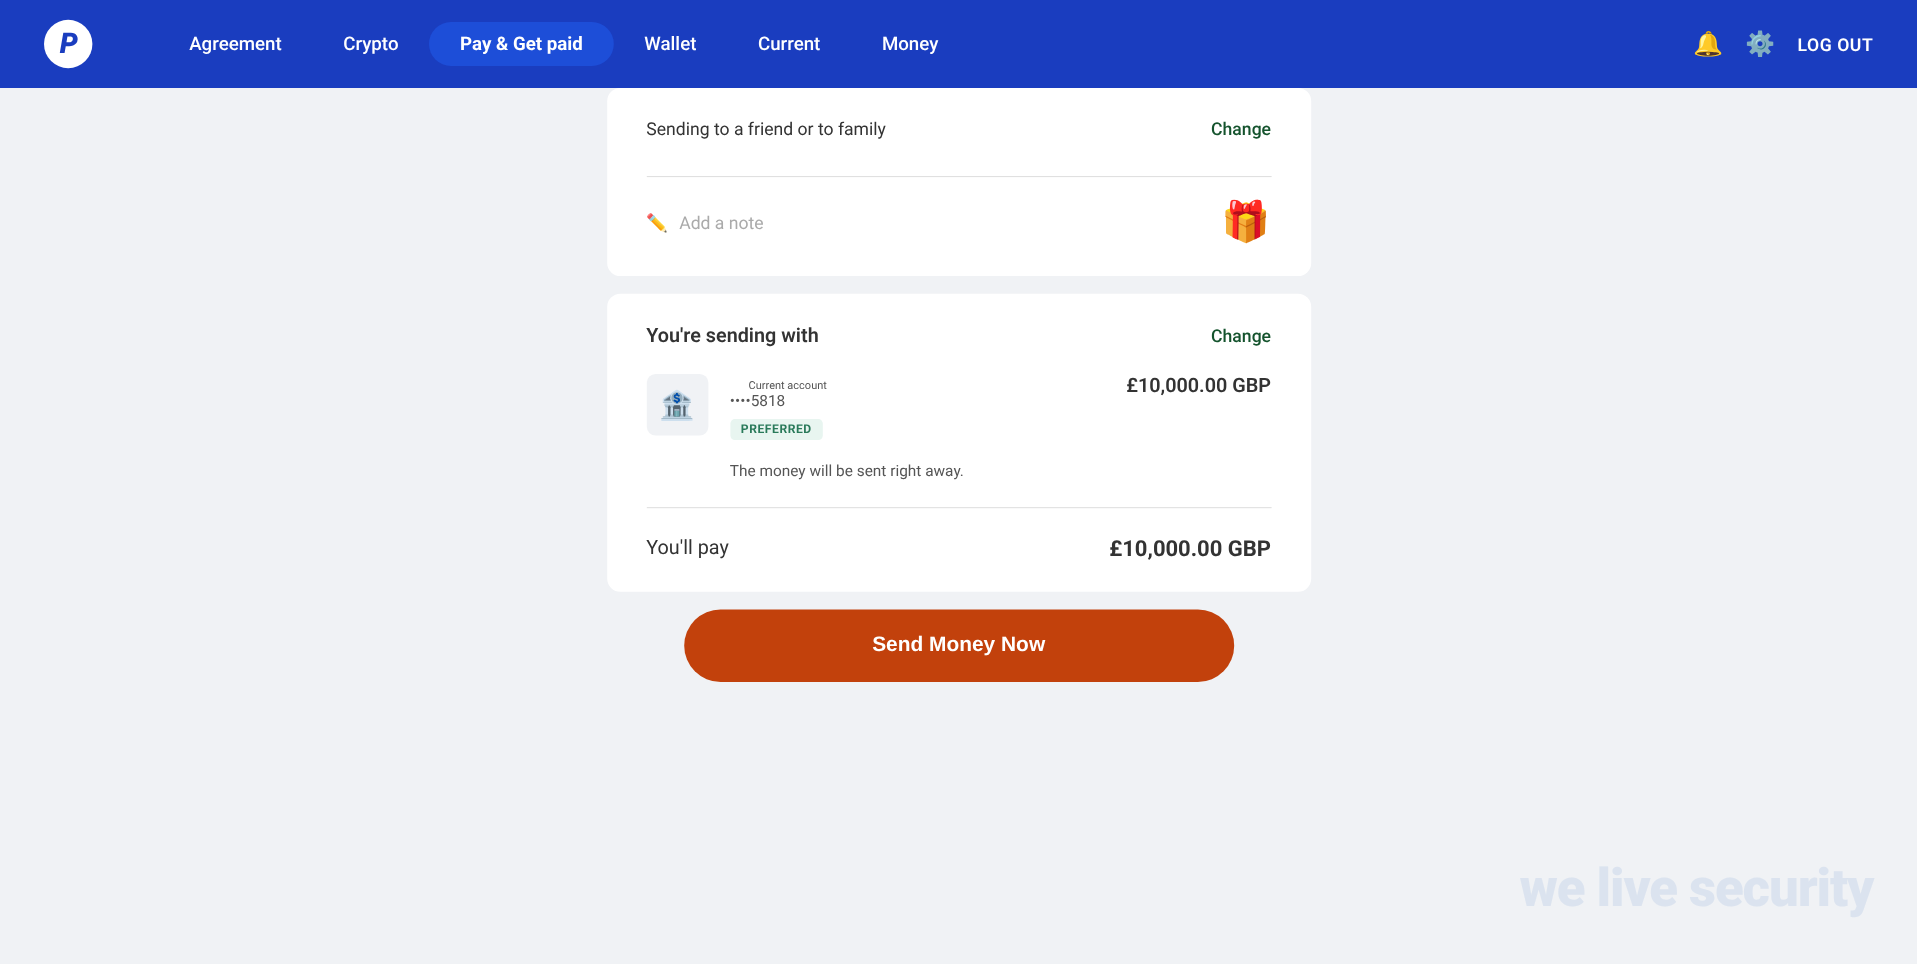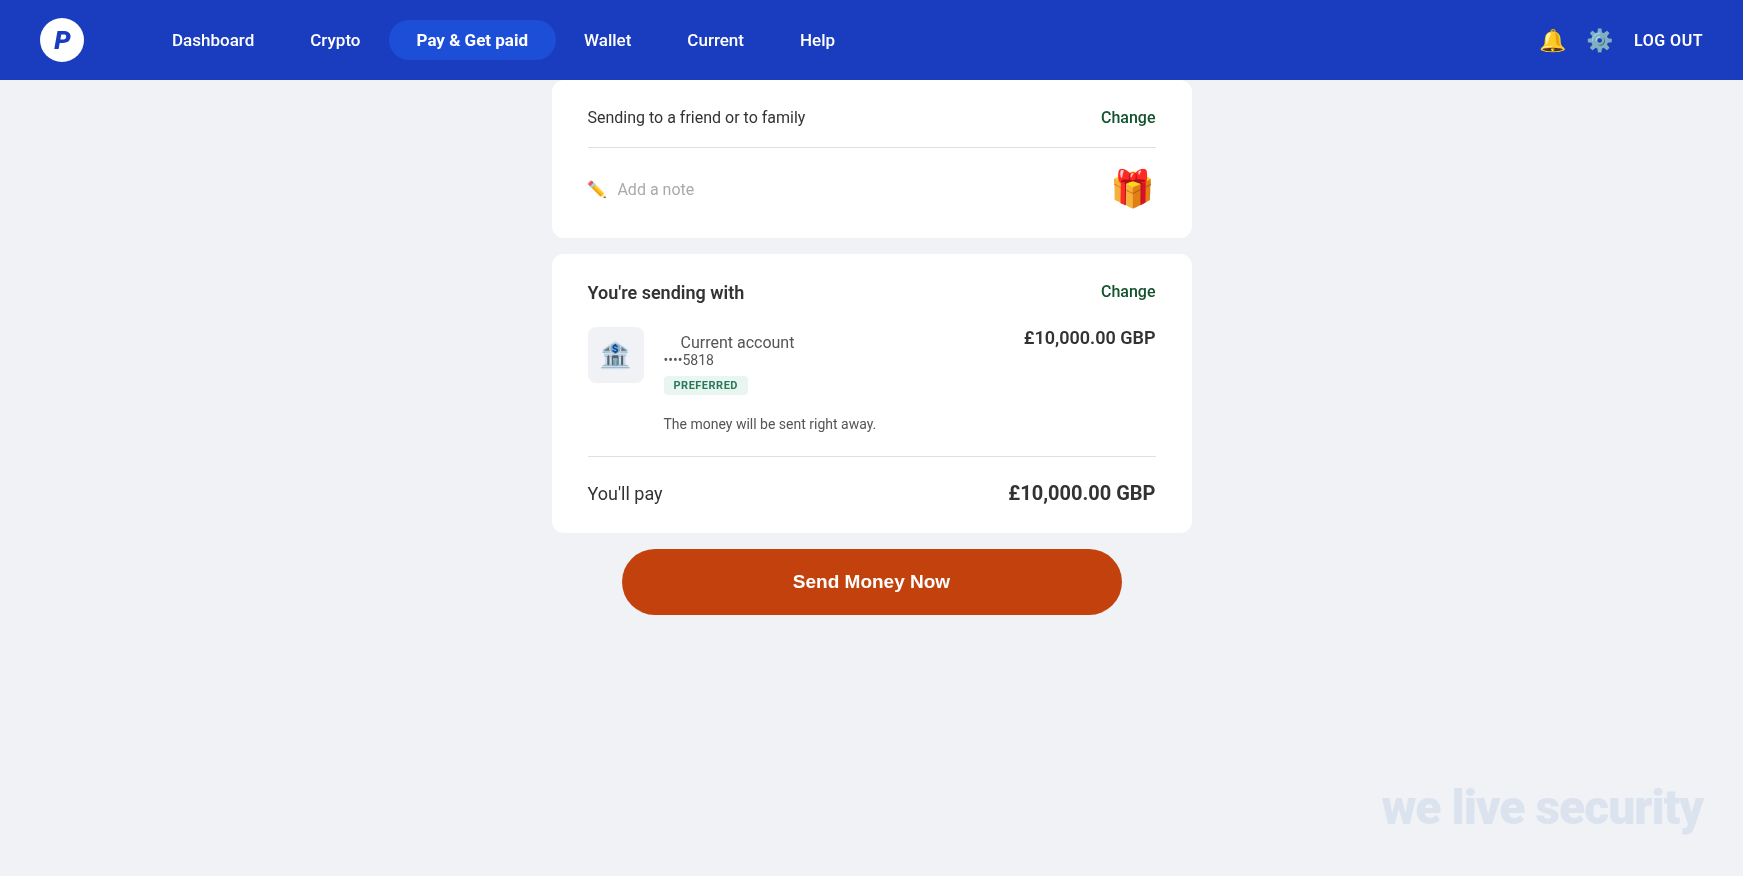--- a/index.html
+++ b/index.html
@@ -88,21 +88,21 @@
       border-radius: 12px;
       padding: 28px 36px;
       margin-bottom: 16px;
     }
 
     
     .sending-type-row {
       display: flex;
       align-items: center;
       justify-content: space-between;
-      padding-bottom: 20px;
+      padding-bottom: 33px;
       border-bottom: 1px solid #e0e0e0;
     }
     .sending-type-text {
       font-size: 16px;
       color: #333;
     }
     .change-link {
       color: #14532d;
       font-size: 16px;
       font-weight: 500;
@@ -129,21 +129,21 @@
       color: #aaa;
     }
     .gift-icon {
       font-size: 36px;
       color: #bbb;
     }
 
     
     .section-header {
       display: flex;
-      align-items: flex-start;
+      align-items: center;
       justify-content: space-between;
       margin-bottom: 24px;
     }
     .section-title {
       font-size: 18px;
       font-weight: 600;
       color: #333;
     }
 
     
@@ -167,21 +167,21 @@
     .bank-details {
       flex: 1;
     }
     .bank-name {
       font-size: 17px;
       font-weight: 600;
       color: #333;
       line-height: 1.3;
     }
     .bank-type {
-      font-size: 16px;
+      font-size: 10px;
       color: #555;
       margin-top: 6px;
       padding-left: 17px;
     }
     .bank-account-num {
       font-size: 14px;
       color: #555;
     }
     .preferred-badge {
       display: inline-block;
@@ -275,26 +275,26 @@
     }
   </style>
 </head>
 <body>
 
 <nav>
   <div class="nav-logo">
     <span>P</span>
   </div>
   <div class="nav-links">
-    <a class="nav-item">Dashboard</a>
+    <a class="nav-item">Agreement</a>
     <a class="nav-item">Crypto</a>
     <a class="nav-item active">Pay &amp; Get paid</a>
     <a class="nav-item">Wallet</a>
     <a class="nav-item">Current</a>
-    <a class="nav-item">Help</a>
+    <a class="nav-item">Money</a>
   </div>
   <div class="nav-right">
     <span class="nav-icon">🔔</span>
     <span class="nav-icon">⚙️</span>
     <span class="nav-logout">LOG OUT</span>
   </div>
 </nav>
 
 <div class="main-content">
 

